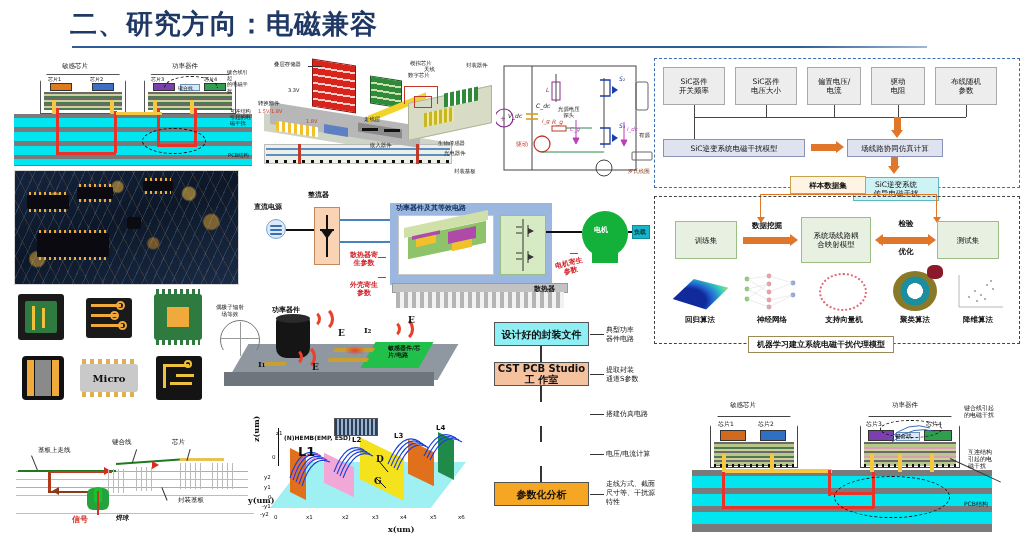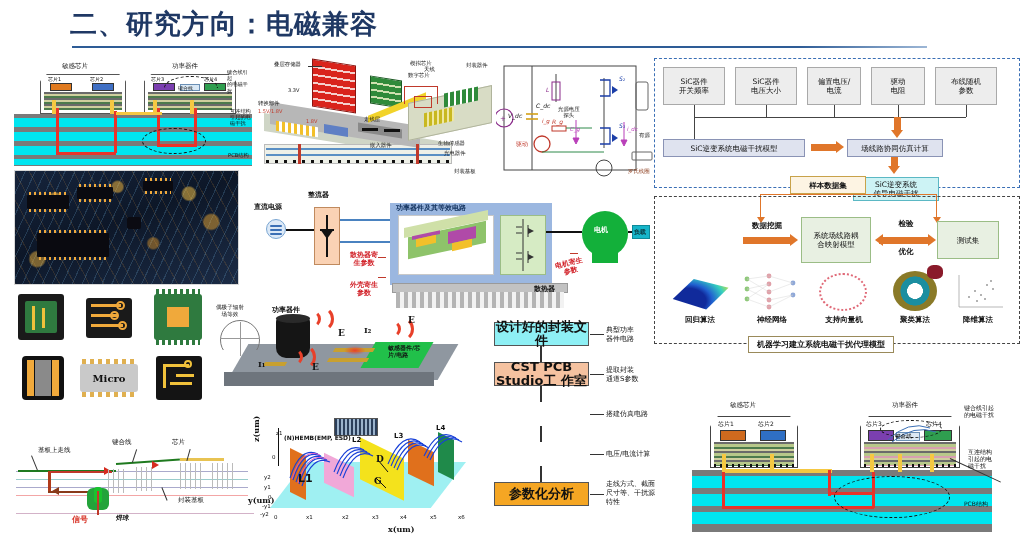--- a/index.html
+++ b/index.html
@@ -62,21 +62,21 @@
 
   
   #plot3d { left:248px; top:420px; width:245px; height:116px; }
 
   
   #bondwire { left:12px; top:425px; width:245px; height:110px; }
 
   
   #cstflow { left:494px; top:322px; width:200px; height:212px; }
   .cstbox { position:absolute; left:0; width:95px; height:24px; border:1px solid #555;
-            font-size:13px; font-weight:bold; display:flex; align-items:center;
+            font-size:10px; font-weight:bold; display:flex; align-items:center;
             justify-content:center; text-align:center; line-height:1.1; color:#111; }
   .cstnote{ position:absolute; left:112px; font-size:7px; color:#111; line-height:1.25;
             white-space:pre-line; }
   .cstarrow{ position:absolute; left:46px; width:1.5px; background:#333; }
   .cstlead { position:absolute; left:96px; height:1px; background:#333; width:14px;}
 
   
   #flowA { left:654px; top:58px; width:366px; height:130px; border:1.5px dashed #3b6fb5; }
   #flowB { left:654px; top:196px; width:366px; height:148px; border:1.5px dashed #444; }
   .fbox { position:absolute; border:1px solid #a9a9a9; background:#ededed;
@@ -357,21 +357,21 @@
 
     <div class="abs" style="left:86px;top:-2px;width:44px;height:18px;background:
        repeating-linear-gradient(to right,#2a3e5a 0 2px,#9bb3cc 2px 4px);border:1px solid #555;"></div>
 
     <div class="abs" style="left:30px;top:8px;width:1px;height:38px;background:#111;"></div>
 
     <div class="lbl" style="left:4px;top:22px;font-weight:bold;font-size:8px;font-family:'DejaVu Serif',serif;transform:rotate(-90deg);transform-origin:left top;">z(um)</div>
     <div class="lbl" style="left:0px;top:76px;font-weight:bold;font-size:8px;font-family:'DejaVu Serif',serif;">y(um)</div>
     <div class="lbl" style="left:140px;top:105px;font-weight:bold;font-size:8px;font-family:'DejaVu Serif',serif;">x(um)</div>
     <div class="lbl" style="left:36px;top:14px;font-size:6px;font-weight:bold;">(N)HEMB(EMP, ESD)</div>
-    <div class="lbl" style="left:50px;top:24px;font-size:11px;font-weight:bold;margin-top:28px;">L1</div>
+    <div class="lbl" style="left:50px;top:24px;font-size:13px;font-weight:bold;">L1</div>
     <div class="lbl" style="left:104px;top:16px;font-size:7px;font-weight:bold;">L2</div>
     <div class="lbl" style="left:146px;top:12px;font-size:7px;font-weight:bold;">L3</div>
     <div class="lbl" style="left:188px;top:4px;font-size:7px;font-weight:bold;">L4</div>
     <div class="lbl" style="left:128px;top:34px;font-size:9px;font-weight:bold;font-family:'DejaVu Serif',serif;">D</div>
     <div class="lbl" style="left:126px;top:56px;font-size:9px;font-weight:bold;font-family:'DejaVu Serif',serif;">G</div>
     <div class="lbl" style="left:26px;top:94px;font-size:5.5px;">0</div>
     <div class="lbl" style="left:58px;top:94px;font-size:5.5px;">x1</div>
     <div class="lbl" style="left:94px;top:94px;font-size:5.5px;">x2</div>
     <div class="lbl" style="left:124px;top:94px;font-size:5.5px;">x3</div>
     <div class="lbl" style="left:152px;top:94px;font-size:5.5px;">x4</div>
@@ -631,20 +631,21 @@
   <div class="fbox tan abs" style="left:790px;top:176px;width:76px;height:18px;font-weight:bold;">样本数据集</div>
 
   <div class="abs" style="left:760px;top:194px;width:1px;height:18px;background:#e0762a;"></div>
   <div class="abs" style="left:760px;top:194px;width:176px;height:1px;background:#e0762a;"></div>
   <div class="abs" style="left:936px;top:194px;width:1px;height:18px;background:#e0762a;"></div>
   <div class="abs" style="left:828px;top:194px;width:1px;height:0px;background:#e0762a;"></div>
   <div class="thin-v" style="left:760px;top:200px;height:18px;"></div>
   <div class="thin-v" style="left:936px;top:200px;height:18px;"></div>
 
   <div class="abs" id="flowB">
+    <div class="fbox green" style="left:20px;top:24px;width:62px;height:38px;">训练集</div>
     <div class="fbox green" style="left:146px;top:20px;width:70px;height:46px;">系统场线路耦
 合映射模型</div>
     <div class="fbox green" style="left:282px;top:24px;width:62px;height:38px;">测试集</div>
 
     <div class="arrow-h" style="left:88px;top:40px;width:48px;"></div>
     <div class="algolabel" style="left:86px;top:24px;width:52px;">数据挖掘</div>
 
     <div class="arrow-h" style="left:224px;top:40px;width:50px;"></div>
     <div class="abs" style="left:220px;top:37px;width:0;height:0;border-top:6.5px solid transparent;border-bottom:6.5px solid transparent;border-right:8px solid #e0762a;"></div>
     <div class="algolabel" style="left:228px;top:22px;width:46px;">检验</div>

